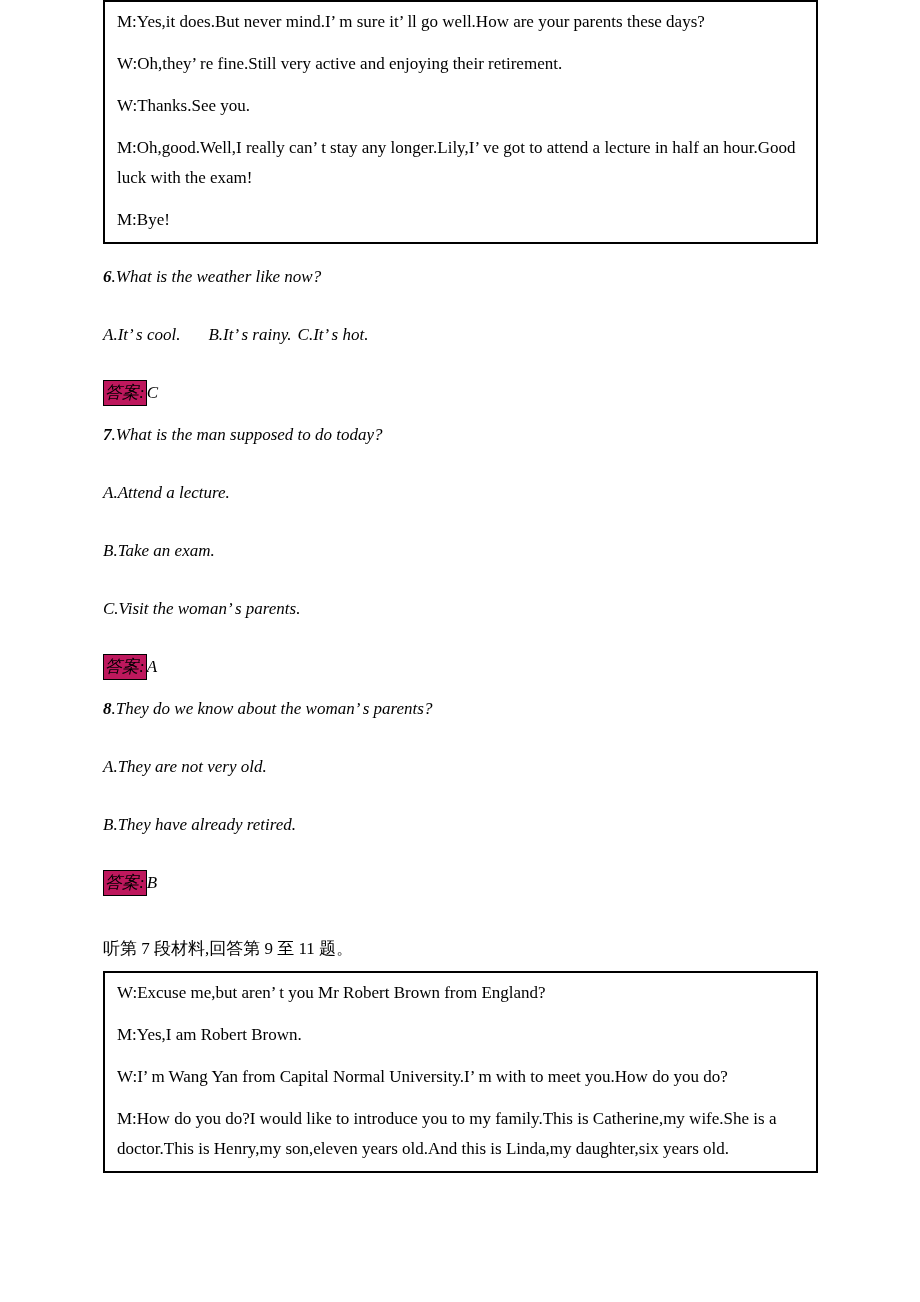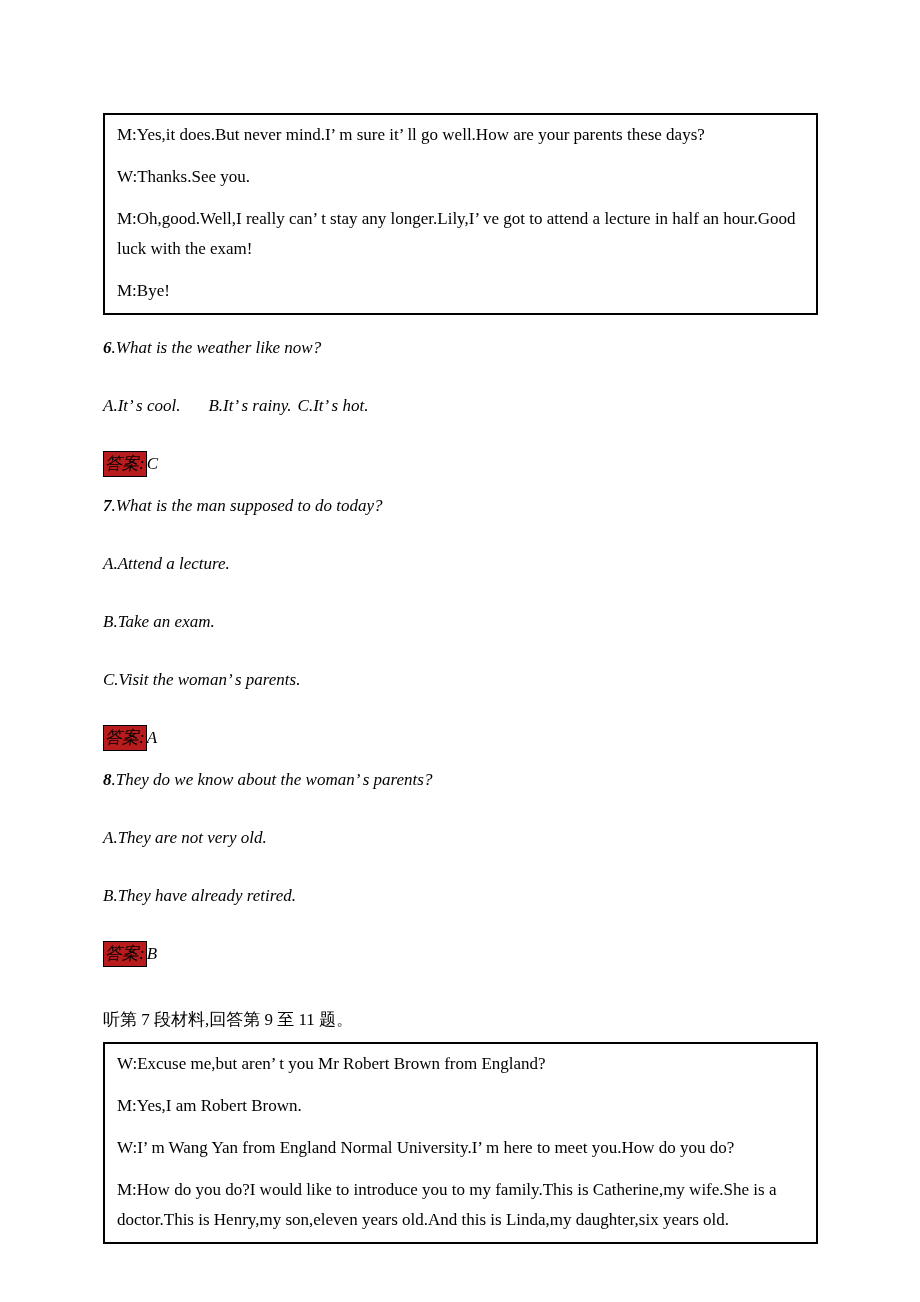--- a/index.html
+++ b/index.html
@@ -11,21 +11,20 @@
     width: 920px;
     height: 1302px;
     overflow: hidden;
     font-family: "Liberation Serif", "DejaVu Serif", serif;
     font-size: 17px;
     color: #000000;
   }
   .content {
     margin-left: 103px;
     width: 715px;
-    padding-top: 113px;
     box-sizing: content-box;
   }
   .dialogue-box {
     border: 2px solid #000000;
     padding: 5px 12px 7px 12px;
   }
   .dialogue-box p {
     margin: 0;
     line-height: 30px;
   }
@@ -47,40 +46,41 @@
     margin-top: 12px;
   }
   .q-num {
     font-weight: bold;
   }
   .opt-a { margin-right: 28px; }
   .opt-b { margin-right: 6px; }
   .answer-tag {
     display: inline-block;
     border: 1px solid #000000;
-    background: #b91c1c;
+    background: #be185d;
     line-height: 24px;
     padding: 0 1px;
     vertical-align: baseline;
   }
   p.instruction {
     margin: 36px 0 0 0;
     line-height: 30px;
   }
   .box2 {
     margin-top: 7px;
   }
 </style>
 </head>
 <body>
 
 <div class="content">
 
   <div class="dialogue-box box1">
     <p>M:Yes,it does.But never mind.I’ m sure it’ ll go well.How are your parents these days?</p>
+    <p>W:Oh,they’ re fine.Still very active and enjoying their retirement.</p>
     <p>W:Thanks.See you.</p>
     <p>M:Oh,good.Well,I really can’ t stay any longer.Lily,I’ ve got to attend a lecture in half an hour.Good luck with the exam!</p>
     <p>M:Bye!</p>
   </div>
 
   <div class="questions">
 
     <div class="question">
       <p class="q-title"><span class="q-num">6</span><span>.What is the weather like now?</span></p>
       <p class="q-options-inline"><span class="opt opt-a">A.It’ s cool.</span><span class="opt opt-b">B.It’ s rainy.</span><span class="opt opt-c">C.It’ s hot.</span></p>
@@ -102,17 +102,17 @@
       <p class="q-answer"><span class="answer-tag">答案:</span><span class="answer-value">B</span></p>
     </div>
 
   </div>
 
   <p class="instruction">听第 7 段材料,回答第 9 至 11 题。</p>
 
   <div class="dialogue-box box2">
     <p>W:Excuse me,but aren’ t you Mr Robert Brown from England?</p>
     <p>M:Yes,I am Robert Brown.</p>
-    <p>W:I’ m Wang Yan from England Normal University.I’ m here to meet you.How do you do?</p>
+    <p>W:I’ m Wang Yan from Capital Normal University.I’ m with to meet you.How do you do?</p>
     <p>M:How do you do?I would like to introduce you to my family.This is Catherine,my wife.She is a doctor.This is Henry,my son,eleven years old.And this is Linda,my daughter,six years old.</p>
   </div>
 
 </div>
 
 </body></html>

